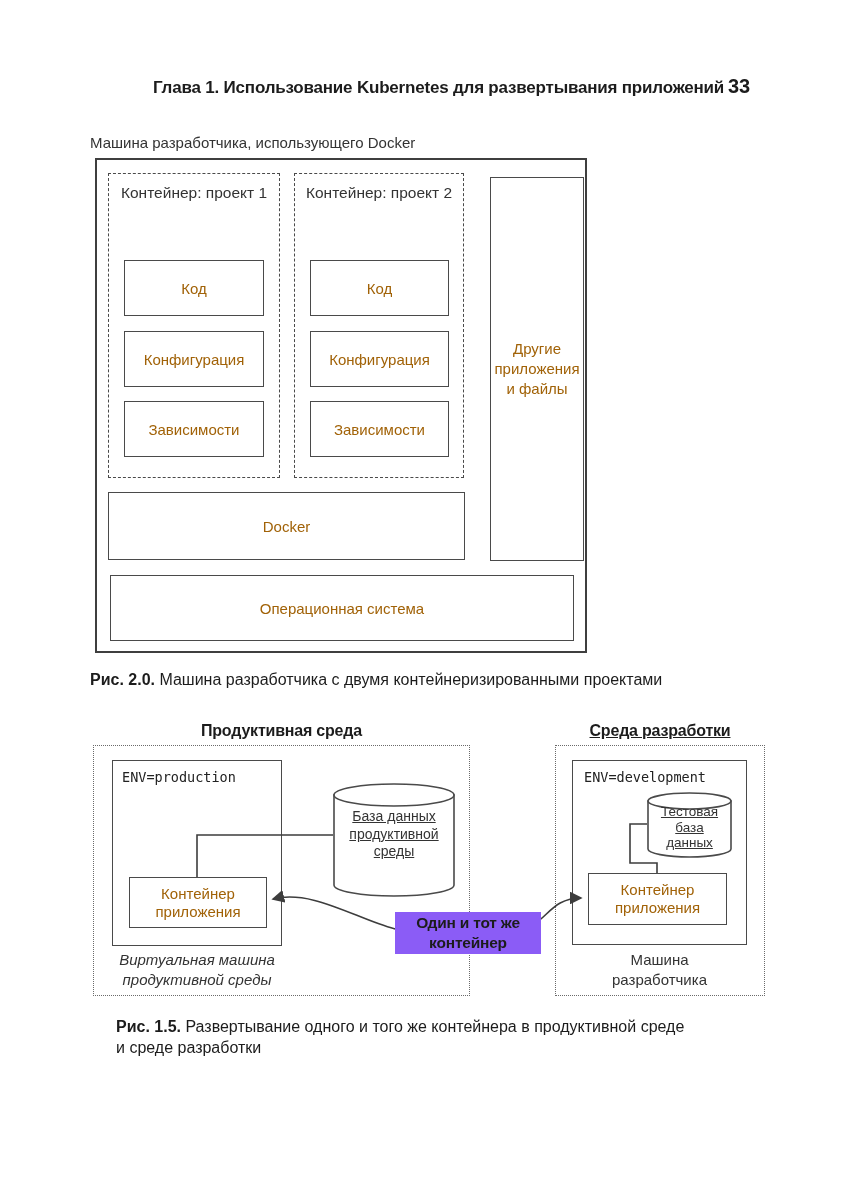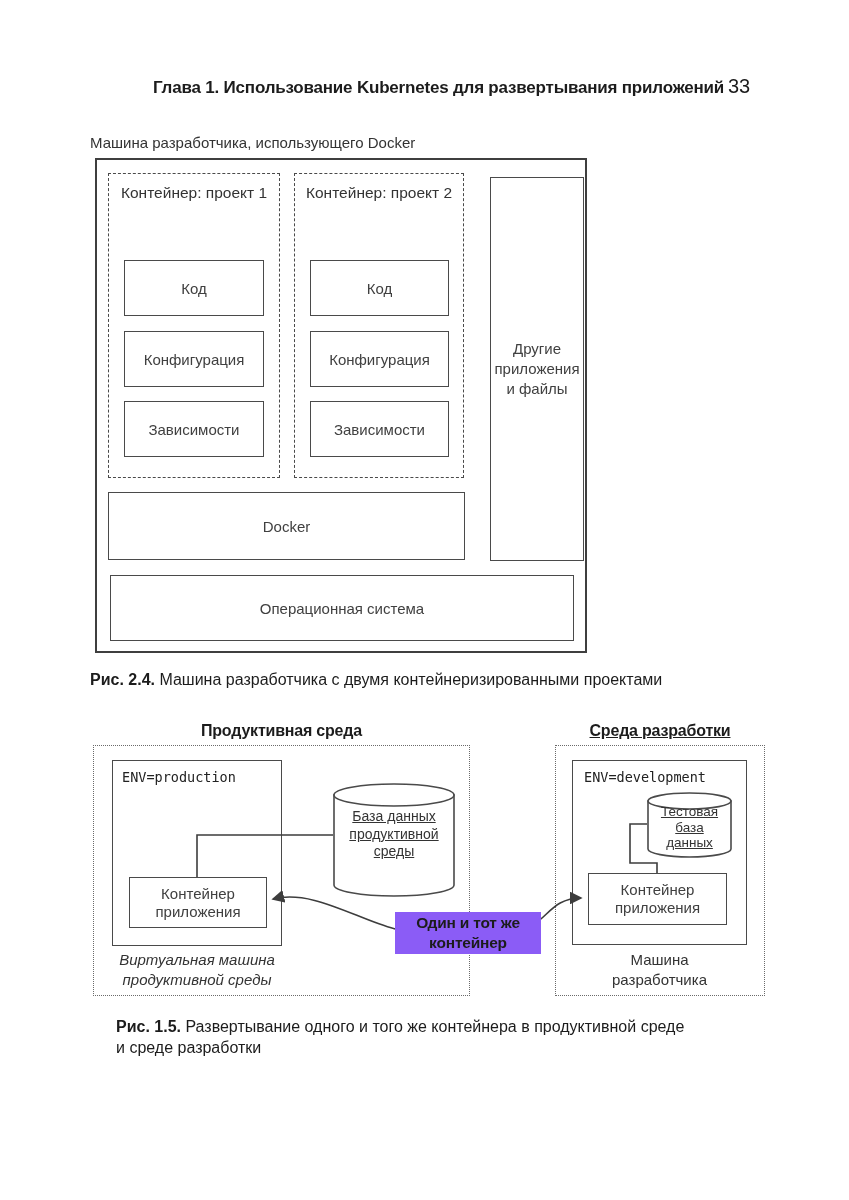--- a/index.html
+++ b/index.html
@@ -1,28 +1,28 @@
 <!DOCTYPE html>
 <html><head>
 <meta charset="utf-8">
 <style>
   html,body{margin:0;padding:0;background:#fff;}
   .page{position:relative;width:849px;height:1200px;background:#ffffff;overflow:hidden;
         font-family:"Liberation Sans","DejaVu Sans",sans-serif;color:#2e2e2e;}
   .abs{position:absolute;}
   
   .chapter{font-size:17px;font-weight:600;color:#1c1c1c;letter-spacing:-0.2px;}
-  .pageno{font-size:20px;font-weight:400;color:#1c1c1c;}
+  .pageno{font-size:20px;font-weight:700;color:#1c1c1c;}
   
   .solid{border:2px solid #3f3f3f;background:#fff;box-sizing:border-box;}
   .thin{border:1.6px solid #4a4a4a;background:#fff;box-sizing:border-box;}
   .dashed{border:1.6px dashed #4a4a4a;box-sizing:border-box;}
   .dotted{border:1.6px dotted #6a6a6a;box-sizing:border-box;}
   .center{display:flex;align-items:center;justify-content:center;text-align:center;}
-  .dtext{font-size:15px;color:#404040;}
+  .dtext{font-size:15px;color:#a16207;}
   .pre{white-space:pre-line;}
   .ctitle{font-size:15.5px;color:#333;text-align:center;padding-top:10px;}
   .small-label{font-size:15px;color:#333;}
   .caption{font-size:16px;color:#1c1c1c;line-height:21px;}
   .caption b{font-weight:700;}
   .envtext{font-family:"DejaVu Sans Mono","Liberation Mono",monospace;font-size:13.5px;color:#222;}
   .figtitle{font-size:16px;font-weight:700;color:#1c1c1c;text-align:center;letter-spacing:-0.2px;}
   .machine-label{font-size:15px;color:#333;text-align:center;white-space:pre-line;line-height:20px;}
   .note{font-size:15.5px;font-weight:700;color:#1c1c1c;text-align:center;white-space:pre-line;
         line-height:20px;background:#8b5cf6;letter-spacing:-0.2px;}
@@ -54,21 +54,21 @@
   <div class="abs thin center dtext" style="left:310px;top:331px;width:139px;height:56px;">Конфигурация</div>
   <div class="abs thin center dtext" style="left:310px;top:401px;width:139px;height:56px;">Зависимости</div>
 
   <div class="abs thin center dtext pre" style="left:490px;top:177px;width:94px;height:384px;line-height:20px;">Другие
 приложения
 и файлы</div>
   <div class="abs thin center dtext" style="left:108px;top:492px;width:357px;height:68px;">Docker</div>
   <div class="abs thin center dtext" style="left:110px;top:575px;width:464px;height:66px;">Операционная система</div>
 
   <div class="abs caption" style="left:90px;top:669px;width:680px;">
-    <b>Рис. 2.4.</b>
+    <b>Рис. 2.0.</b>
     <span>Машина разработчика с двумя контейнеризированными проектами</span>
   </div>
 
   <div class="abs figtitle" style="left:93px;top:722px;width:377px;">Продуктивная среда</div>
   <div class="abs figtitle" style="left:555px;top:722px;width:210px;text-decoration:underline;">Среда разработки</div>
 
   <div class="abs dotted" style="left:93px;top:745px;width:377px;height:251px;"></div>
   <div class="abs dotted" style="left:555px;top:745px;width:210px;height:251px;"></div>
 
   <svg class="abs" style="left:85px;top:740px;z-index:2;" width="700" height="260" viewBox="0 0 700 260">

